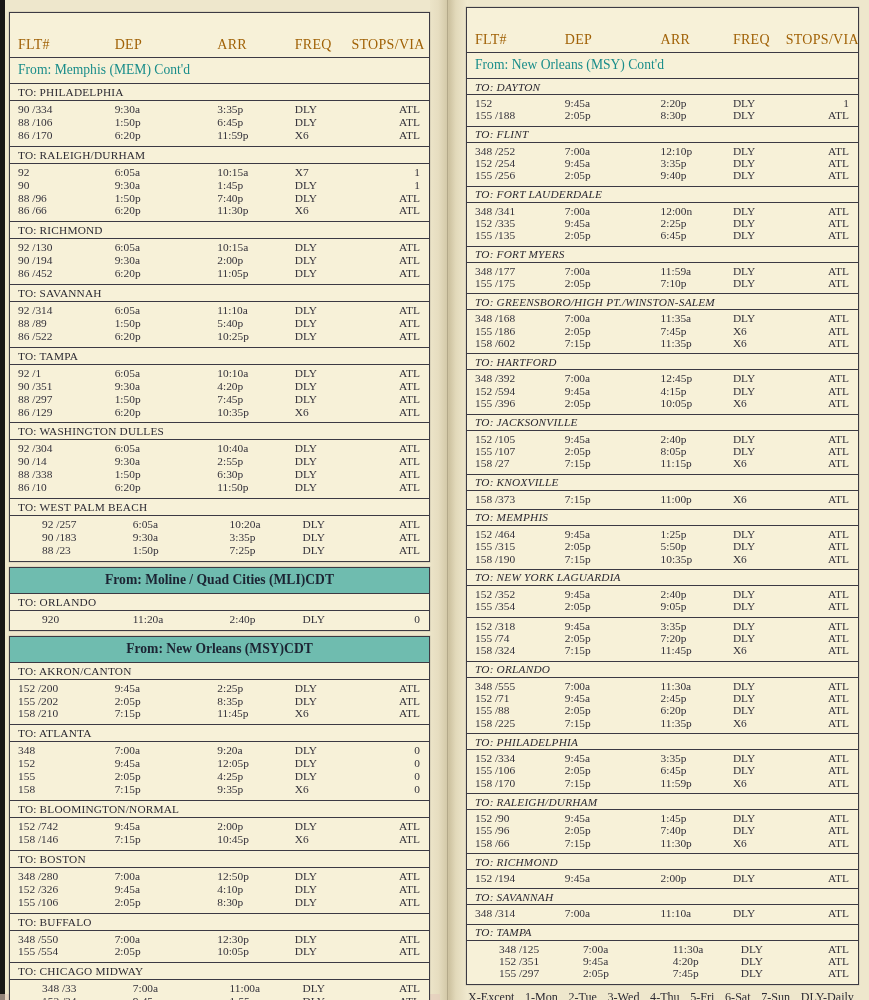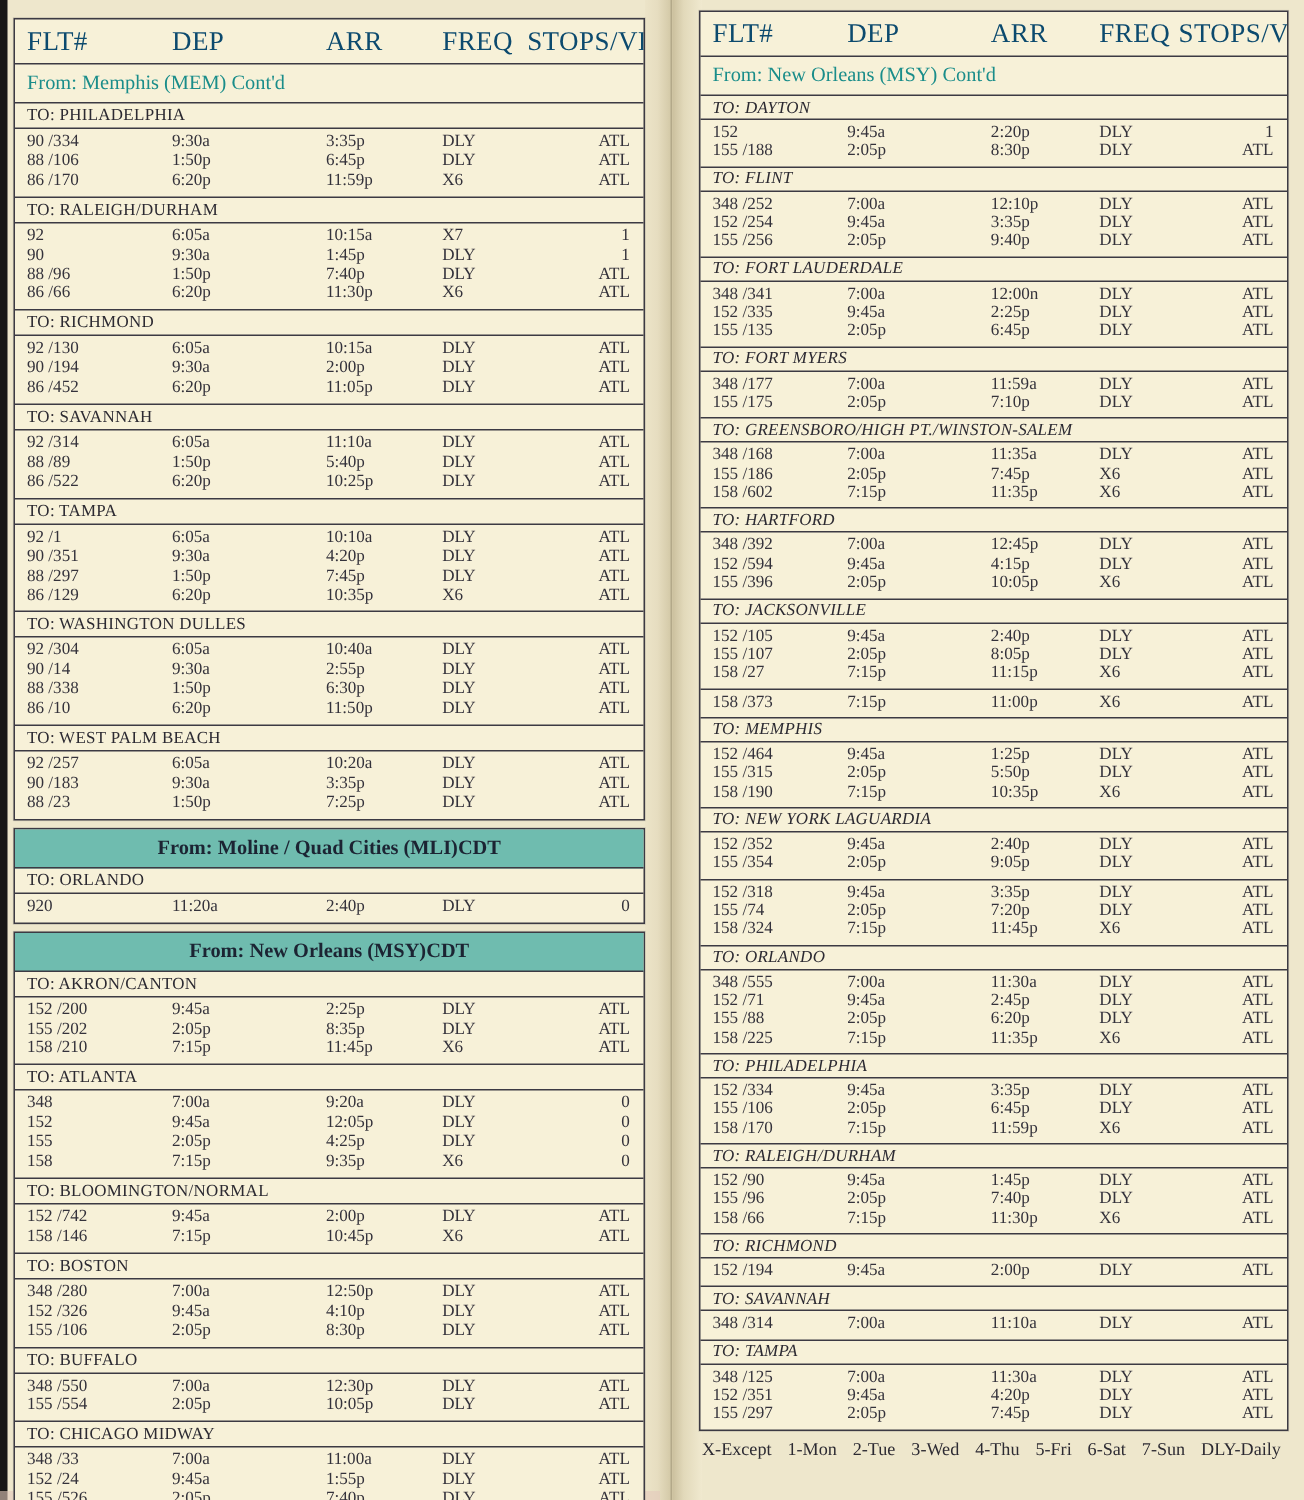--- a/index.html
+++ b/index.html
@@ -25,37 +25,37 @@
     border:1.6px solid #3c3a43;background:#f7f1d8;margin-bottom:5px;
     box-shadow:0 0 0 .4px rgba(60,58,67,.25);
   }
   .row5{display:grid;grid-template-columns:24.5% 24.5% 18.5% 14% 18.5%;}
   .cell{padding-left:2px;white-space:nowrap;overflow:hidden;}
   .cell.c0{padding-left:8px;}
   .cell.c4{text-align:right;padding-right:9px;padding-left:0;}
 
   .colheader{
     padding:4px 0 4px;border-bottom:1.5px solid #3c3a43;
-    font-size:18px;letter-spacing:.3px;color:#0c4a6e;
+    font-size:14px;letter-spacing:.3px;color:#a16207;margin-top:20px;
   }
   .contd{
     color:#1a8d8a;font-weight:normal;font-size:13.6px;
     padding:4px 8px 5px;border-bottom:1.5px solid #3c3a43;
   }
   .band{
     display:flex;justify-content:center;align-items:center;
     background:#6fbcaf;color:#1c2433;font-weight:bold;font-size:13.6px;
     padding:4px 9px 5px;border-bottom:1.5px solid #3c3a43;
   }
   .to-row{
     border-bottom:1.3px solid #3c3a43;
     padding:2px 8px 2px;font-size:11.3px;color:#2c2a32;letter-spacing:.2px;
   }
   .rows{border-bottom:1.3px solid #3c3a43;padding:2px 0 4px;}
-  .box .rows:last-child{border-bottom:none;}
+  .box .rows:last-child{border-bottom:none;padding-left:24px;}
   .frow{font-size:11.4px;color:#34323b;}
   .page-left  .frow{line-height:12.9px;}
   .page-right .frow{line-height:12.35px;}
   .page-right .to-row{padding-top:1.5px;padding-bottom:1.5px;font-style:italic;}
   .legend{display:flex;justify-content:space-between;font-size:12.1px;margin-top:4px;padding:0 5px 0 2px;color:#2c2a32;}
 </style>
 </head>
 <body>
 
 <div class="scan-edge"></div>
@@ -584,20 +584,21 @@
             <div class="cell c4">ATL</div>
           </div>
           <div class="frow row5">
             <div class="cell c0">158 /27</div>
             <div class="cell c1">7:15p</div>
             <div class="cell c2">11:15p</div>
             <div class="cell c3">X6</div>
             <div class="cell c4">ATL</div>
           </div>
         </div>
+        <div class="to-row">TO: KNOXVILLE</div>
         <div class="rows">
           <div class="frow row5">
             <div class="cell c0">158 /373</div>
             <div class="cell c1">7:15p</div>
             <div class="cell c2">11:00p</div>
             <div class="cell c3">X6</div>
             <div class="cell c4">ATL</div>
           </div>
         </div>
         <div class="to-row">TO: MEMPHIS</div>

